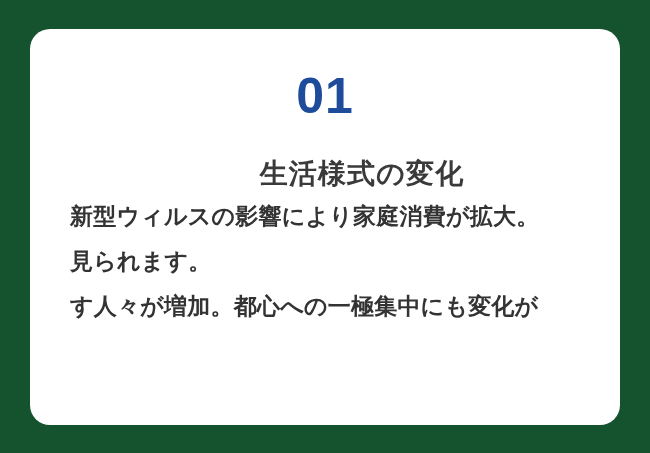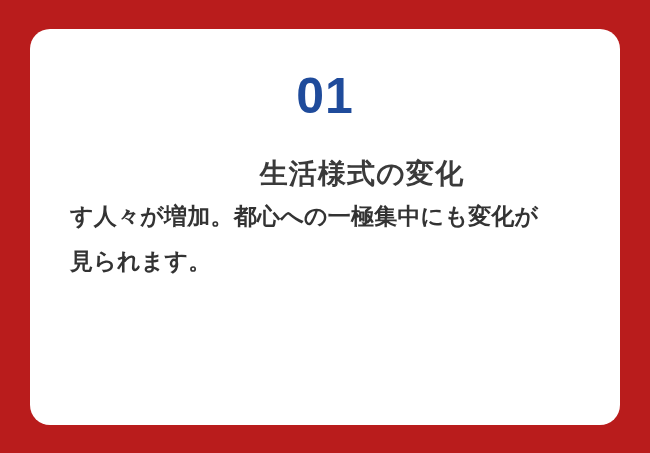--- a/index.html
+++ b/index.html
@@ -76,28 +76,29 @@
     text-align: left;
   }
   .body-line {
     display: block;
     white-space: nowrap;
   }
 </style>
 </head>
 <body>
 
-<div id="slide" style="background: #b91c1c;">
+<div id="slide" style="background: #14532d;">
   <div id="card" style="background: rgb(255, 255, 255); border-radius: 20px;">
     <div id="card-inner">
 
       <div id="section-number" style="color: rgb(31, 75, 155);">01</div>
 
       <h1 id="section-title" style="color: rgb(58, 58, 58); padding-left: 37px;">生活様式の変化</h1>
 
       <div id="body-text" style="color: rgb(51, 51, 51);">
+        <span class="body-line">新型ウィルスの影響により家庭消費が拡大。</span>
+        <span class="body-line">見られます。</span>
         <span class="body-line">す人々が増加。都心への一極集中にも変化が</span>
-        <span class="body-line">見られます。</span>
       </div>
 
     </div>
   </div>
 </div>
 
 </body></html>

